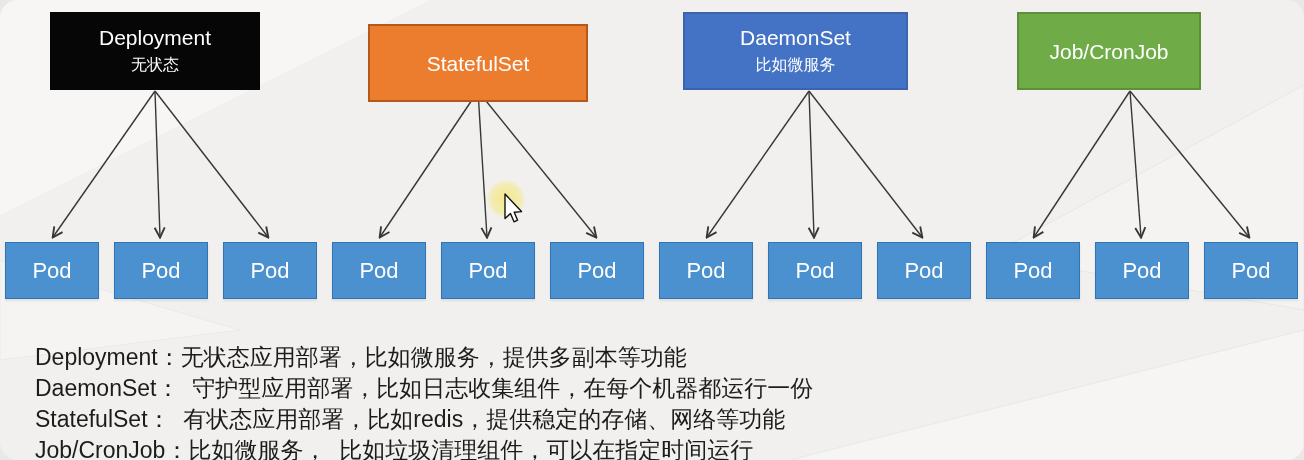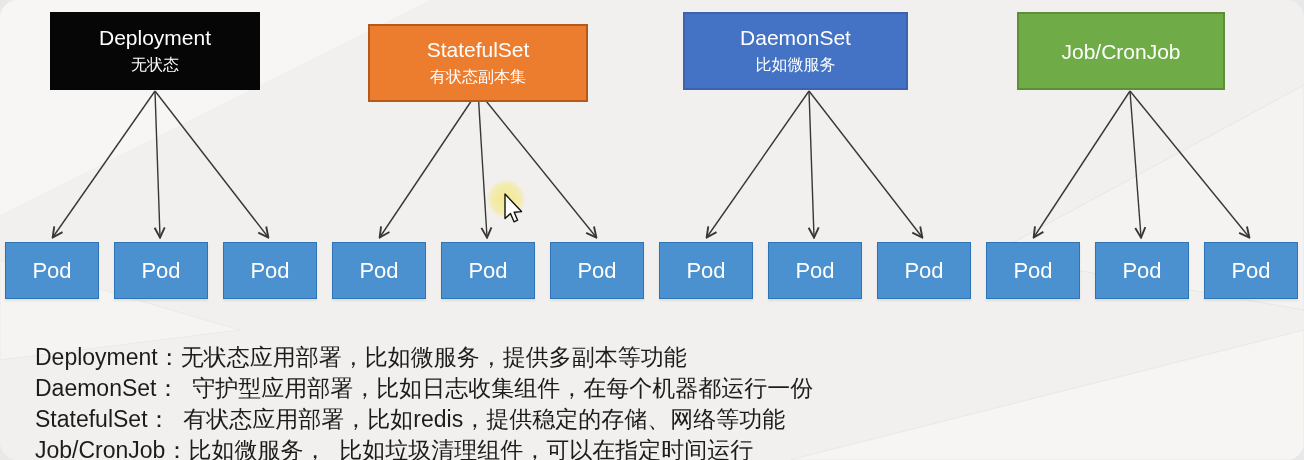--- a/index.html
+++ b/index.html
@@ -118,29 +118,28 @@
     </g>
   </svg>
 
   <div class="wl-box" style="left: 50px; width: 210px; background: rgb(6, 6, 6); border-color: rgb(6, 6, 6);">
     <div class="wl-title">Deployment</div>
     <div class="wl-sub">无状态</div>
   </div>
 
   <div class="wl-box" style="left: 368px; width: 220px; background: rgb(236, 125, 47); border-color: rgb(179, 89, 28); margin-top: 12px;">
     <div class="wl-title">StatefulSet</div>
-    <div class="wl-sub">有状态副本集</div>
   </div>
 
   <div class="wl-box" style="left: 683px; width: 225px; background: rgb(68, 115, 197); border-color: rgb(59, 100, 172);">
     <div class="wl-title">DaemonSet</div>
     <div class="wl-sub">比如微服务</div>
   </div>
 
-  <div class="wl-box" style="left: 1017px; width: 208px; background: rgb(111, 172, 71); border-color: rgb(91, 143, 56); justify-content: center;">
+  <div class="wl-box" style="left: 1017px; width: 184px; background: rgb(111, 172, 71); border-color: rgb(91, 143, 56); justify-content: center;">
     <div class="wl-title">Job/CronJob</div>
   </div>
 
   <div class="pod-box" style="left: 5px; background: rgb(75, 145, 207); border-color: rgb(47, 116, 181);">
       <span>Pod</span>
     </div>
   <div class="pod-box" style="left: 114px; background: rgb(75, 145, 207); border-color: rgb(47, 116, 181);">
       <span>Pod</span>
     </div>
   <div class="pod-box" style="left: 223px; background: rgb(75, 145, 207); border-color: rgb(47, 116, 181);">

